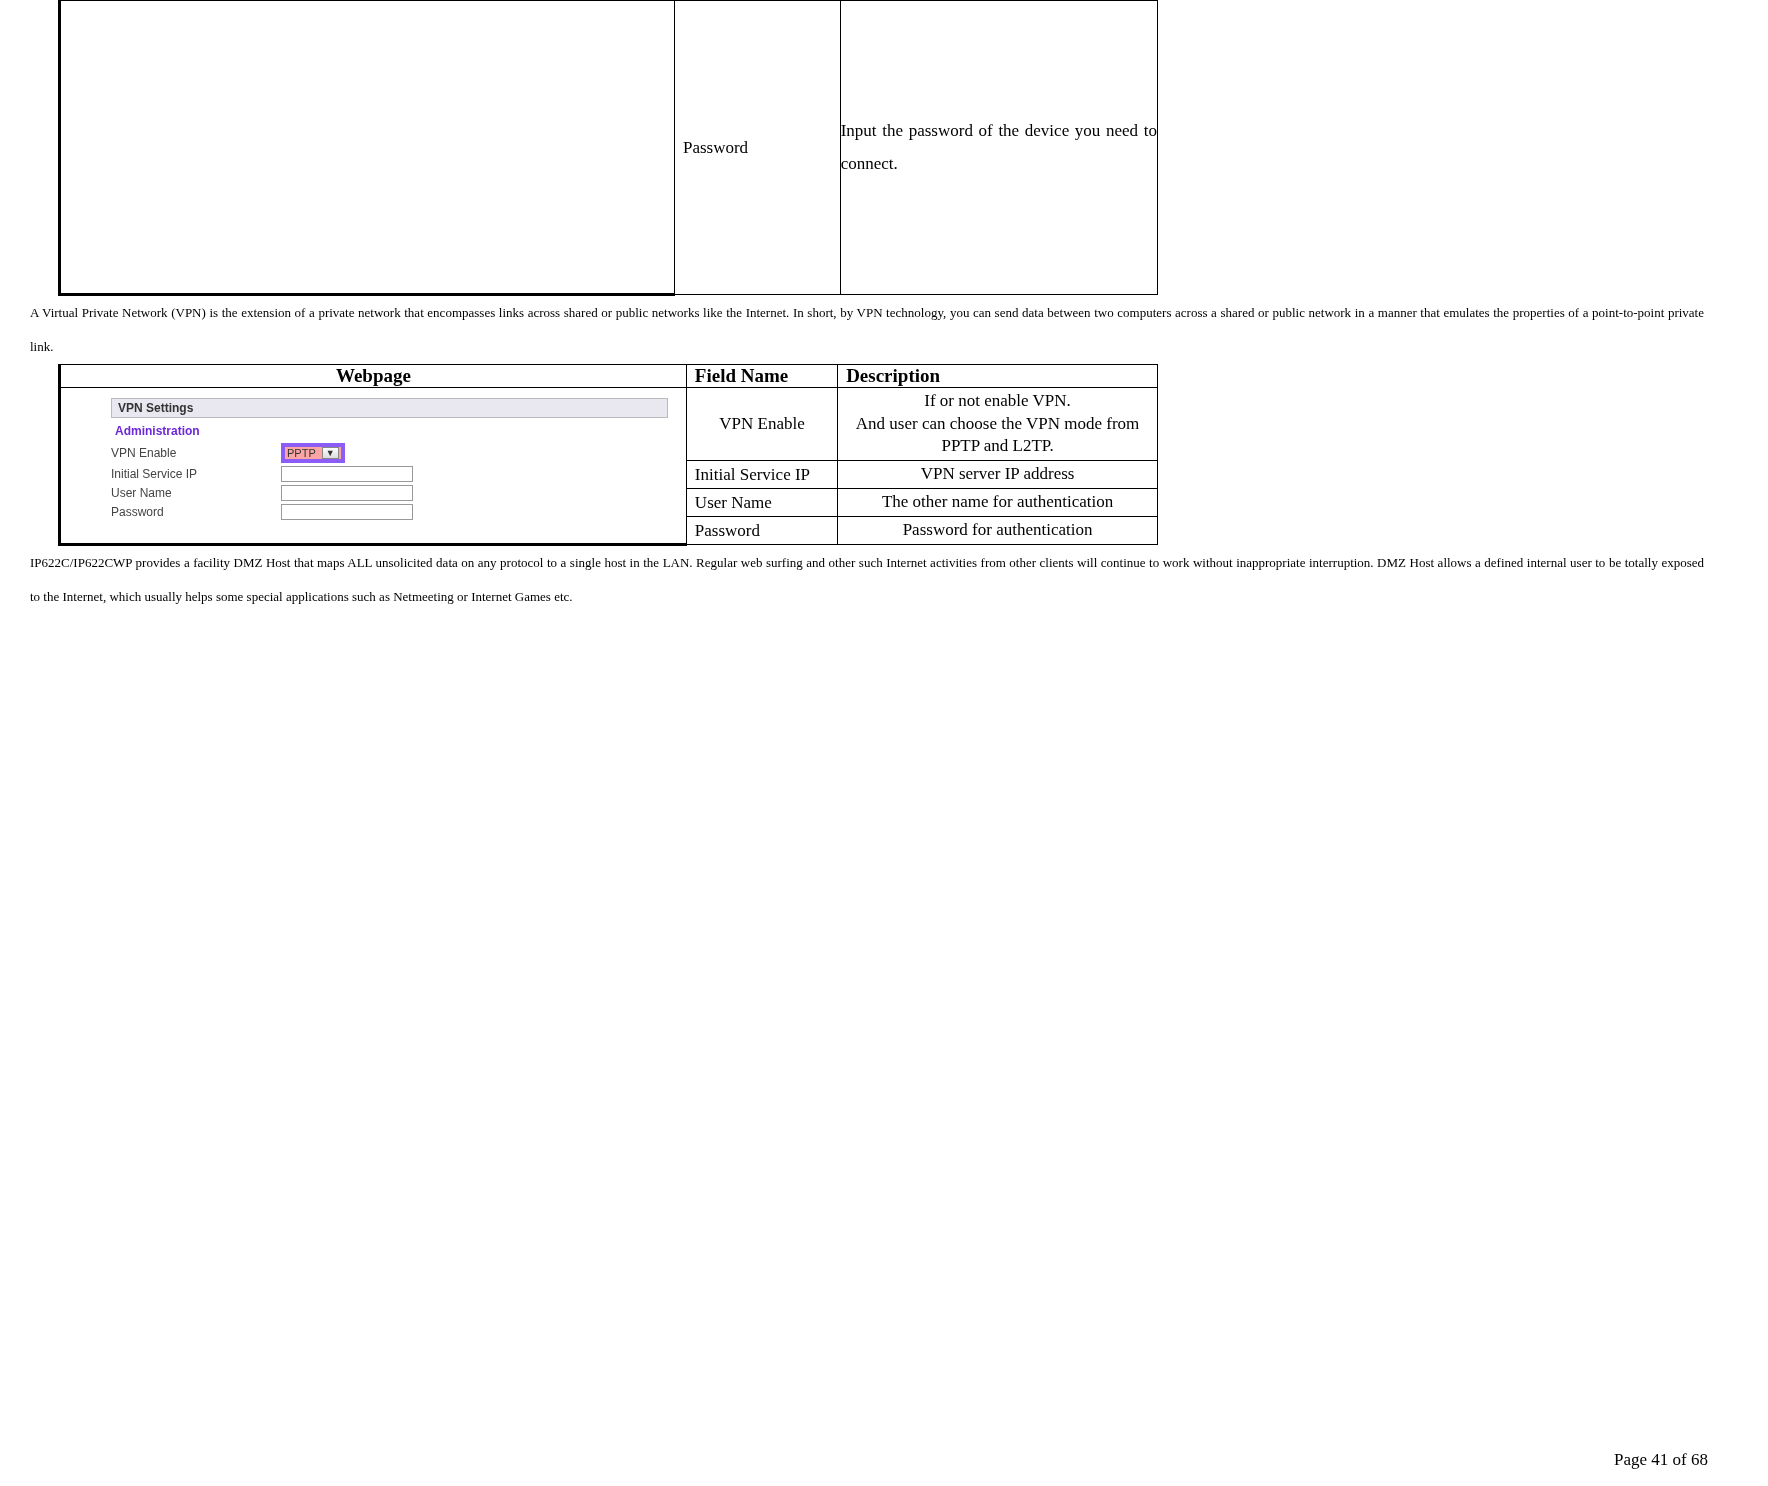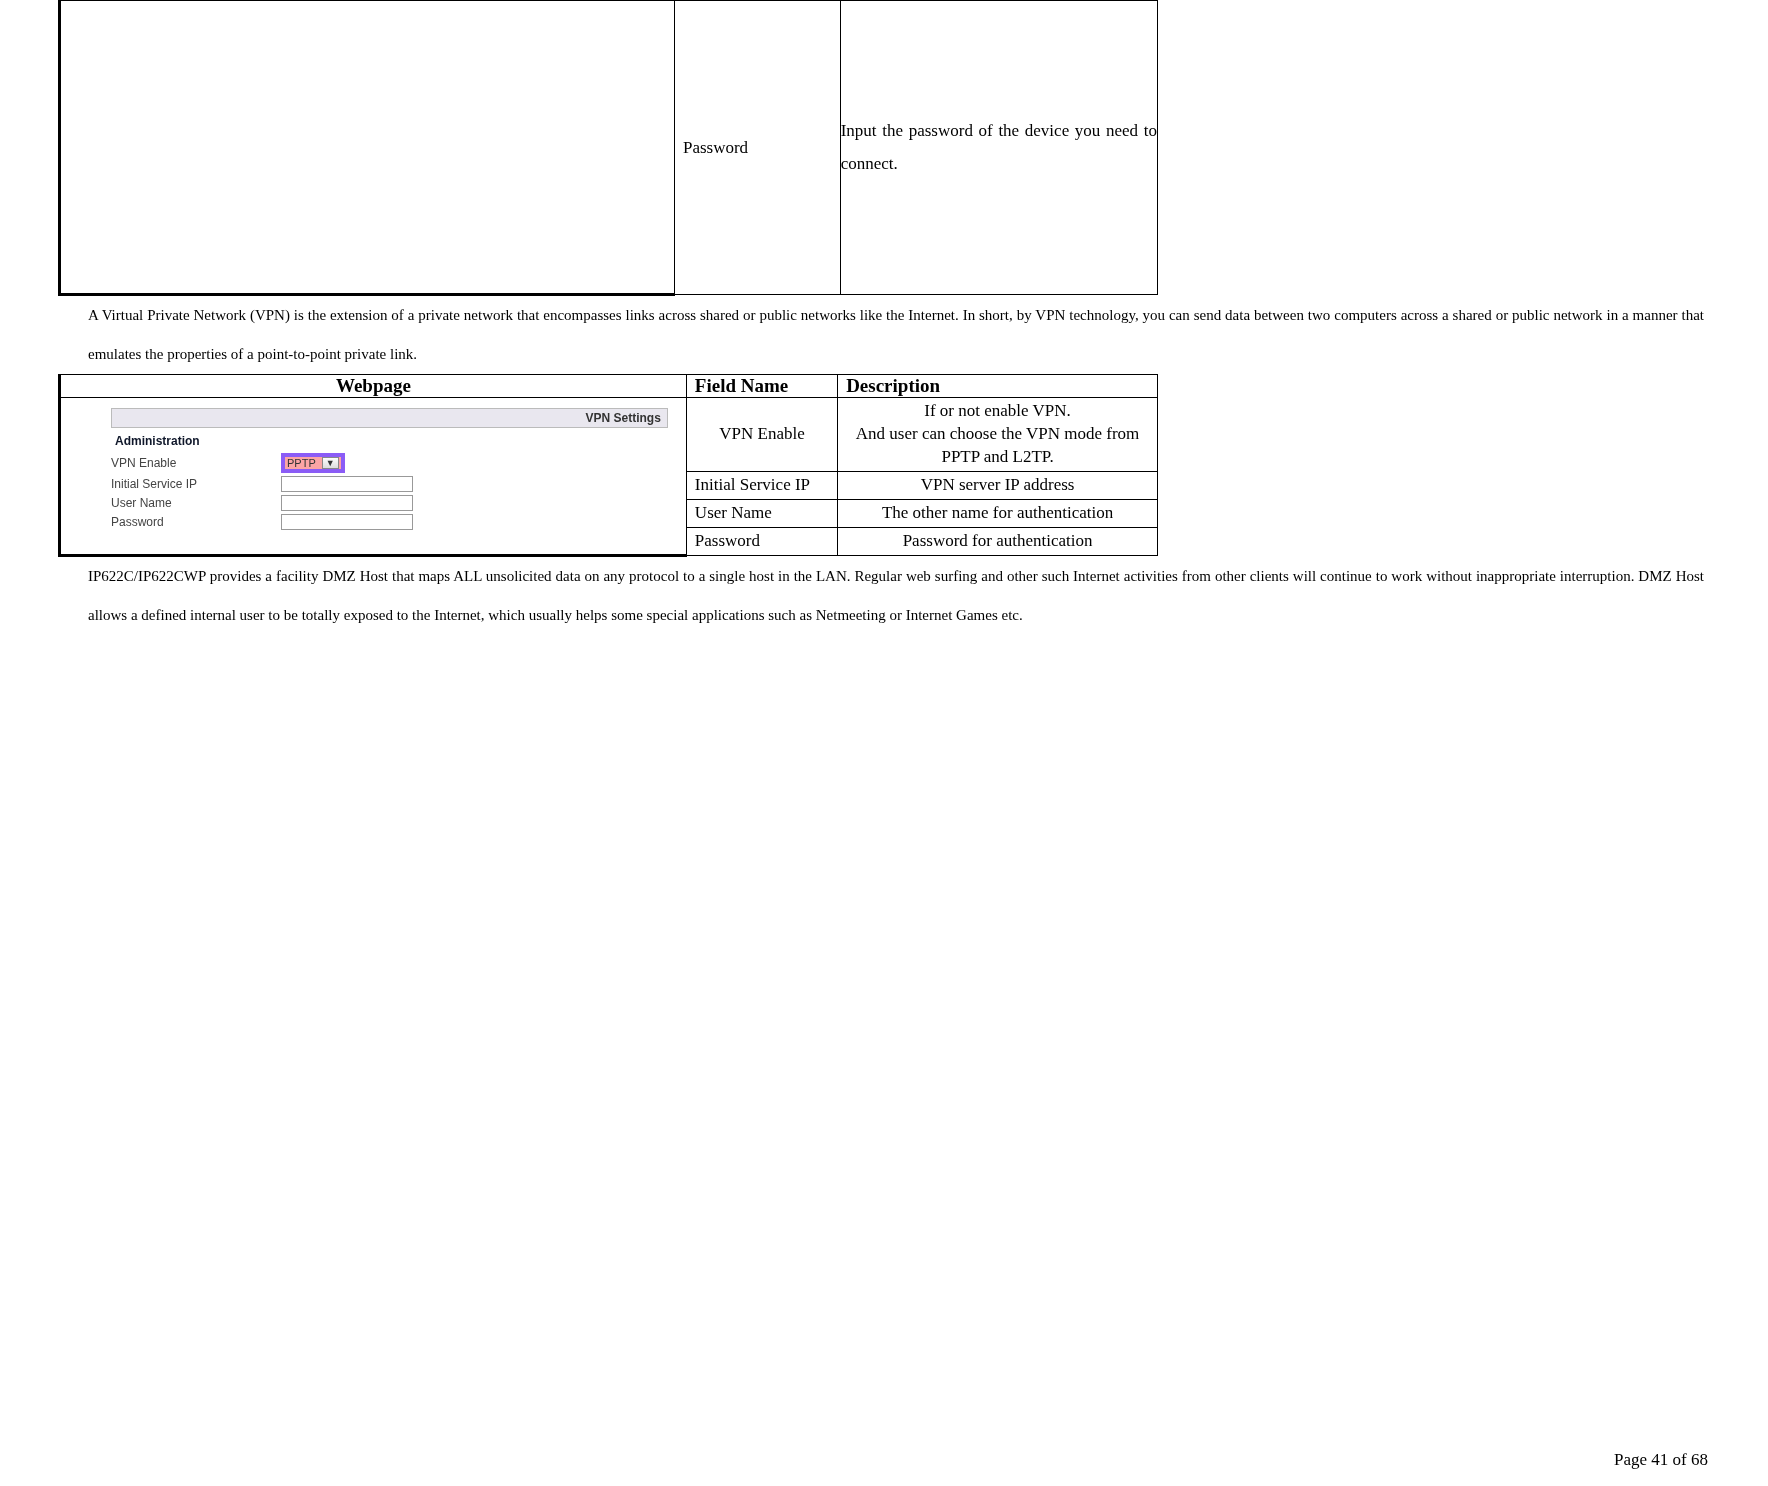--- a/index.html
+++ b/index.html
@@ -48,22 +48,22 @@
   .section-heading {
     font-weight: bold;
     font-size: 24px;
     margin: 90px 0 30px 6px;
   }
   .section-heading .num {
     display: inline-block;
     width: 92px;
   }
   .body-text {
-    margin: 0 24px 0 88px;
-    font-size: 15px;
+    margin: 0 24px 0 30px;
+    font-size: 13px;
     line-height: 2.6;
     text-align: justify;
   }
   .vpn-table {
     margin: 0 24px 0 58px;
     border-collapse: collapse;
     width: 1100px;
   }
   .vpn-table th, .vpn-table td {
     border: 1px solid #000;
@@ -114,24 +114,23 @@
     padding: 10px 18px 10px 50px;
   }
   .admin-title-bar {
     background: #e9e7ef;
     border: 1px solid #bbb;
     padding: 2px 6px;
     font-size: 12px;
     font-weight: bold;
     color: #333;
     margin-bottom: 4px;
-    text-align: right;
   }
   .admin-subtitle {
-    color: #0f172a;
+    color: #6d28d9;
     font-weight: bold;
     font-size: 12px;
     padding: 2px 4px;
   }
   .admin-row {
     display: flex;
     align-items: center;
     margin: 3px 0;
   }
   .admin-label {

